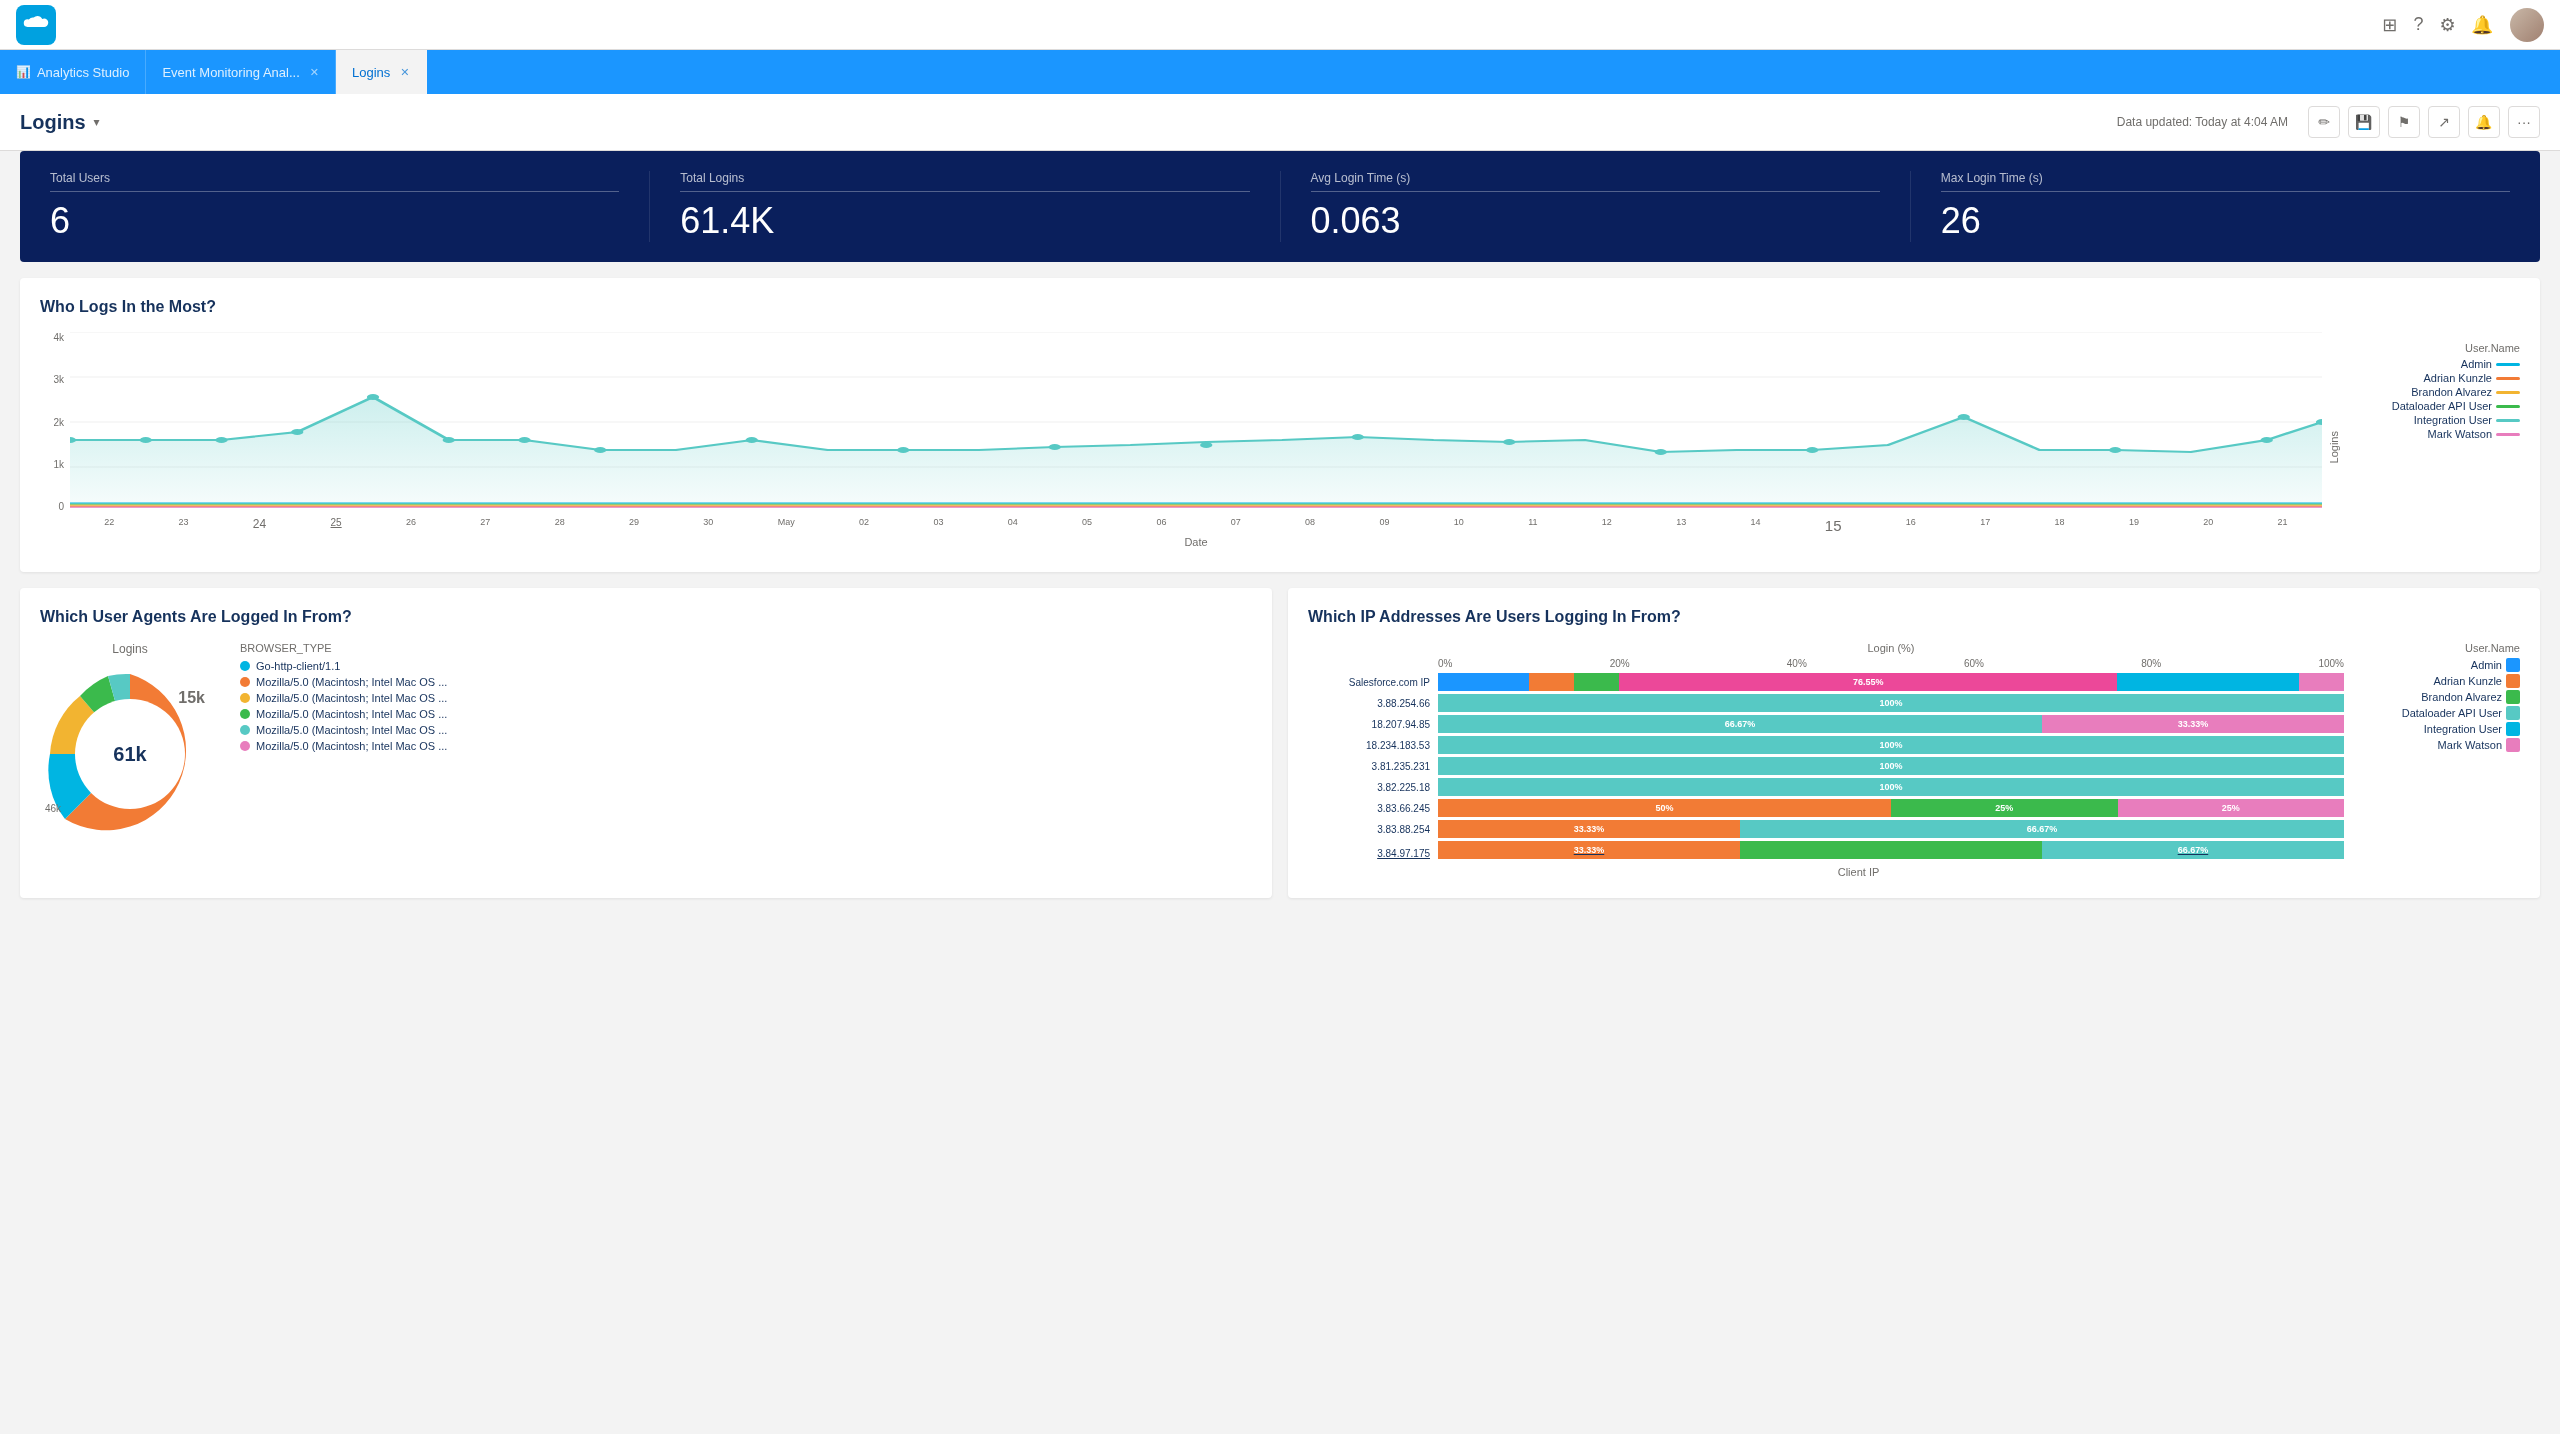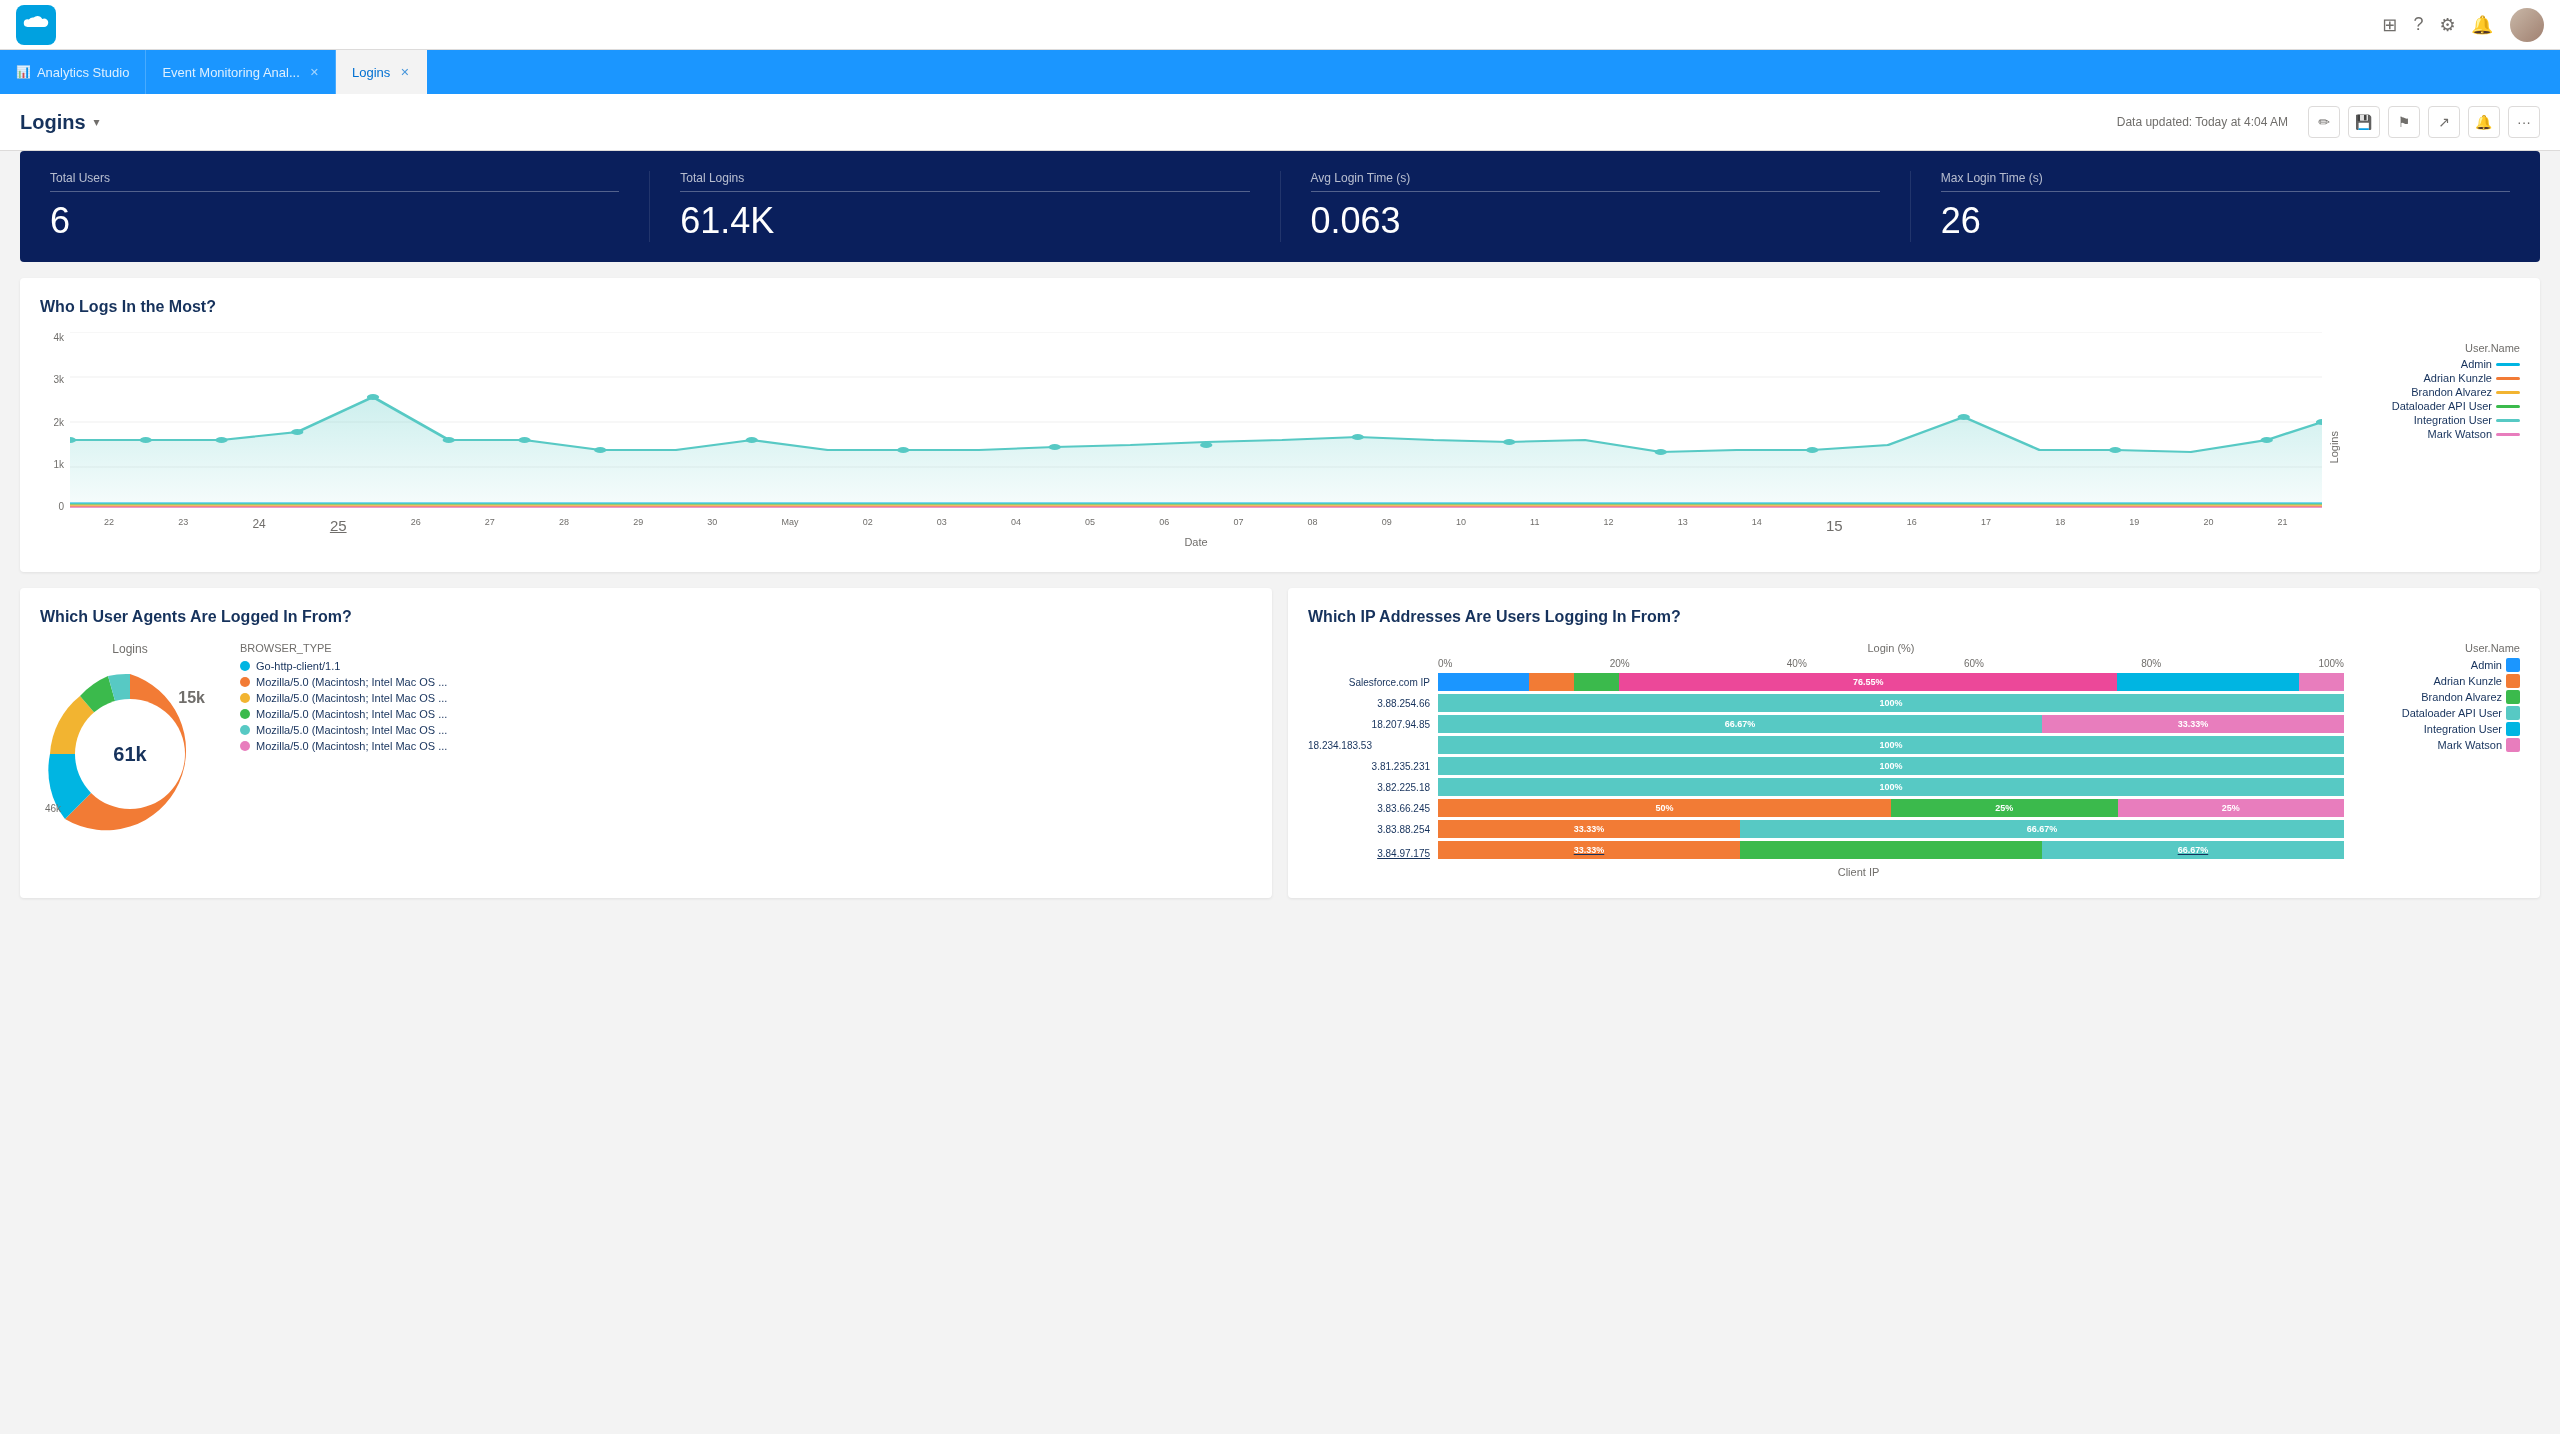--- a/index.html
+++ b/index.html
@@ -264,21 +264,21 @@
               <circle cx="851" cy="118" r="3" fill="#57c9c4"></circle>
               <circle cx="925" cy="85" r="3" fill="#57c9c4"></circle>
               <circle cx="999" cy="118" r="3" fill="#57c9c4"></circle>
               <circle cx="1073" cy="108" r="3" fill="#57c9c4"></circle>
               <circle cx="1100" cy="90" r="3" fill="#57c9c4"></circle>
             </svg>
             <div style="display:flex; justify-content:space-around; margin-top:2px; padding:0 2px;">
               <span style="font-size:9px;color:#706e6b;">22</span>
               <span style="font-size:9px;color:#706e6b;">23</span>
               <span style="font-size:12px;color:#706e6b;">24</span>
-              <span style="font-size:15px;color:#706e6b;text-decoration:underline;">25</span>
+              <span style="font-size:10px;color:#706e6b;text-decoration:underline;">25</span>
               <span style="font-size:9px;color:#706e6b;">26</span>
               <span style="font-size:9px;color:#706e6b;">27</span>
               <span style="font-size:9px;color:#706e6b;">28</span>
               <span style="font-size:9px;color:#706e6b;">29</span>
               <span style="font-size:9px;color:#706e6b;">30</span>
               <span style="font-size:9px;color:#706e6b;">May</span>
               <span style="font-size:9px;color:#706e6b;">02</span>
               <span style="font-size:9px;color:#706e6b;">03</span>
               <span style="font-size:9px;color:#706e6b;">04</span>
               <span style="font-size:9px;color:#706e6b;">05</span>
@@ -430,21 +430,21 @@
             </div>
           </div>
           <div style="display:flex;align-items:center;margin-bottom:3px;">
             <div style="width:130px;text-align:right;padding-right:8px;font-size:10px;color:#16325c;flex-shrink:0;">18.207.94.85</div>
             <div style="display:flex;height:18px;flex:1;">
               <div style="width:66.67%;background:#57c9c4;display:flex;align-items:center;justify-content:center;font-size:9px;color:#fff;font-weight:600;">66.67%</div>
               <div style="width:33.33%;background:#e87dbd;display:flex;align-items:center;justify-content:center;font-size:9px;color:#fff;font-weight:600;">33.33%</div>
             </div>
           </div>
           <div style="display:flex;align-items:center;margin-bottom:3px;">
-            <div style="width:130px;font-size:10px;color:#16325c;flex-shrink:0;">18.234.183.53</div>
+            <div style="width:130px;text-align:right;padding-right:8px;font-size:10px;color:#16325c;flex-shrink:0;">18.234.183.53</div>
             <div style="display:flex;height:18px;flex:1;">
               <div style="width:100%;background:#57c9c4;display:flex;align-items:center;justify-content:center;font-size:9px;color:#fff;font-weight:600;">100%</div>
             </div>
           </div>
           <div style="display:flex;align-items:center;margin-bottom:3px;">
             <div style="width:130px;text-align:right;padding-right:8px;font-size:10px;color:#16325c;flex-shrink:0;">3.81.235.231</div>
             <div style="display:flex;height:18px;flex:1;">
               <div style="width:100%;background:#57c9c4;display:flex;align-items:center;justify-content:center;font-size:9px;color:#fff;font-weight:600;">100%</div>
             </div>
           </div>

